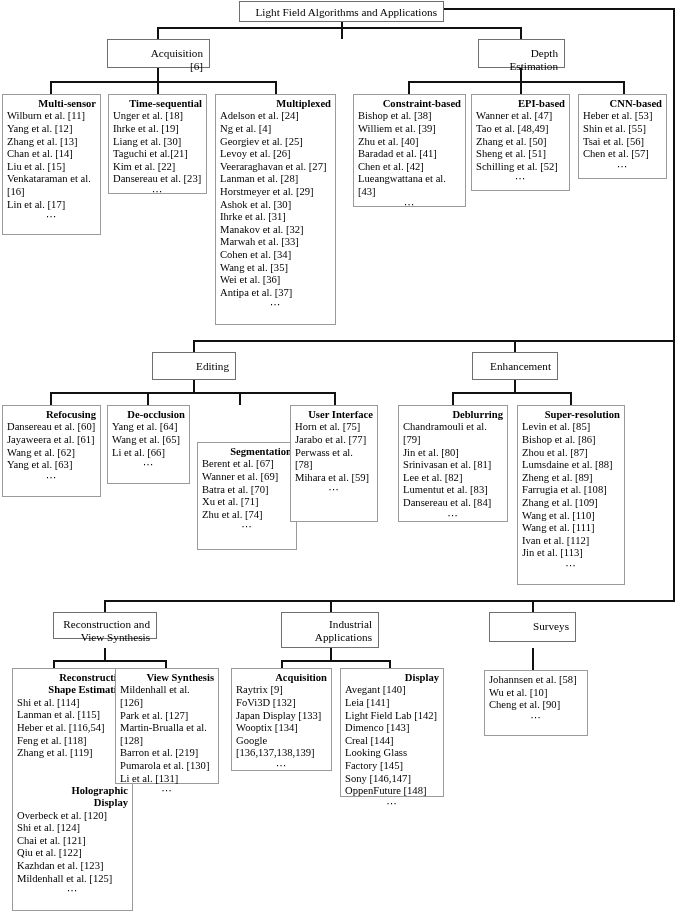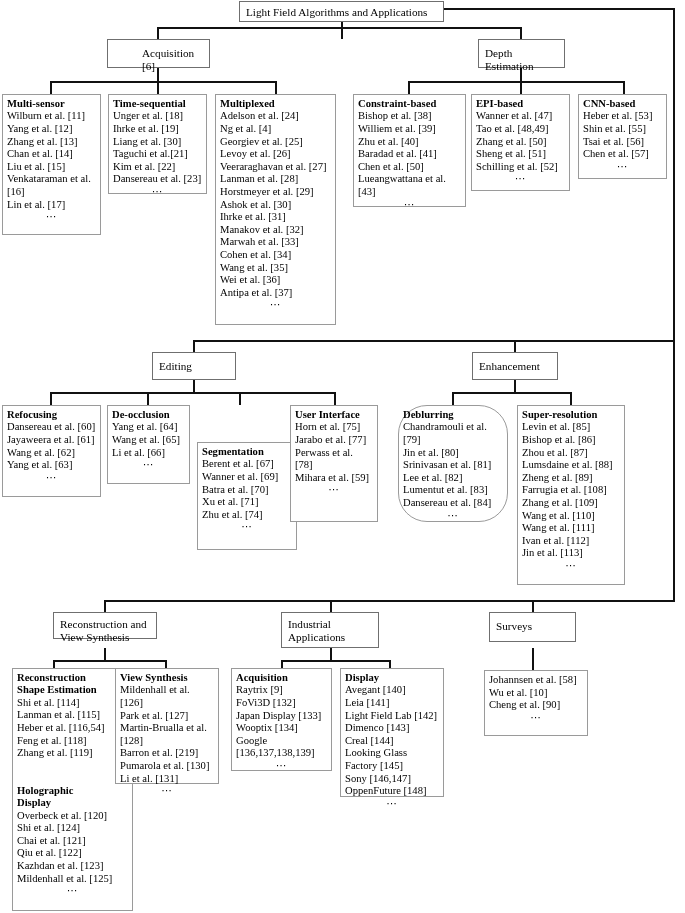--- a/index.html
+++ b/index.html
@@ -22,33 +22,33 @@
     box-sizing: border-box;
     background: #ffffff;
     border: 1px solid #9a9a9a;
     z-index: 5;
   }
   .box.dark { border-color: #6f6f6f; }
 
   .node-label {
     font-size: 11.2px;
     line-height: 13px;
-    text-align: left;
+    text-align: right;
     color: #000;
     padding: 5px 6px;
     white-space: pre-line;
   }
 
   .leaf {
     padding: 3px 4px 4px 4px;
   }
   .leaf-title {
     font-size: 10.6px;
     font-weight: bold;
-    text-align: left;
+    text-align: right;
     color: #000;
     line-height: 12.4px;
     white-space: pre-line;
     margin-bottom: 0px;
   }
   .leaf-title.spaced { margin-top: 25px; }
   .leaf-list {
     list-style: none;
     margin: 0;
     padding: 0;
@@ -200,21 +200,21 @@
   </div>
 
   <div class="box" style="left:353px; top:94px; width:113px; height:113px;">
     <div class="leaf">
       <div class="leaf-title">Constraint-based</div>
       <ul class="leaf-list">
           <li>Bishop et al. [38]</li>
           <li>Williem et al. [39]</li>
           <li>Zhu et al. [40]</li>
           <li>Baradad et al. [41]</li>
-          <li>Chen et al. [50]</li>
+          <li>Chen et al. [42]</li>
           <li>Lueangwattana et al. [43]</li>
           <li class="ellipsis">⋯</li>
         </ul>
     </div>
   </div>
 
   <div class="box" style="left:471px; top:94px; width:99px; height:97px;">
     <div class="leaf">
       <div class="leaf-title">EPI-based</div>
       <ul class="leaf-list">
@@ -293,21 +293,21 @@
       <ul class="leaf-list">
           <li>Horn et al. [75]</li>
           <li>Jarabo et al. [77]</li>
           <li>Perwass et al. [78]</li>
           <li>Mihara et al. [59]</li>
           <li class="ellipsis">⋯</li>
         </ul>
     </div>
   </div>
 
-  <div class="box" style="left:398px; top:405px; width:110px; height:117px;border-radius:29px;">
+  <div class="box" style="left:398px; top:405px; width:110px; height:117px;">
     <div class="leaf">
       <div class="leaf-title">Deblurring</div>
       <ul class="leaf-list">
           <li>Chandramouli et al. [79]</li>
           <li>Jin et al. [80]</li>
           <li>Srinivasan et al. [81]</li>
           <li>Lee et al. [82]</li>
           <li>Lumentut et al. [83]</li>
           <li>Dansereau et al. [84]</li>
           <li class="ellipsis">⋯</li>

